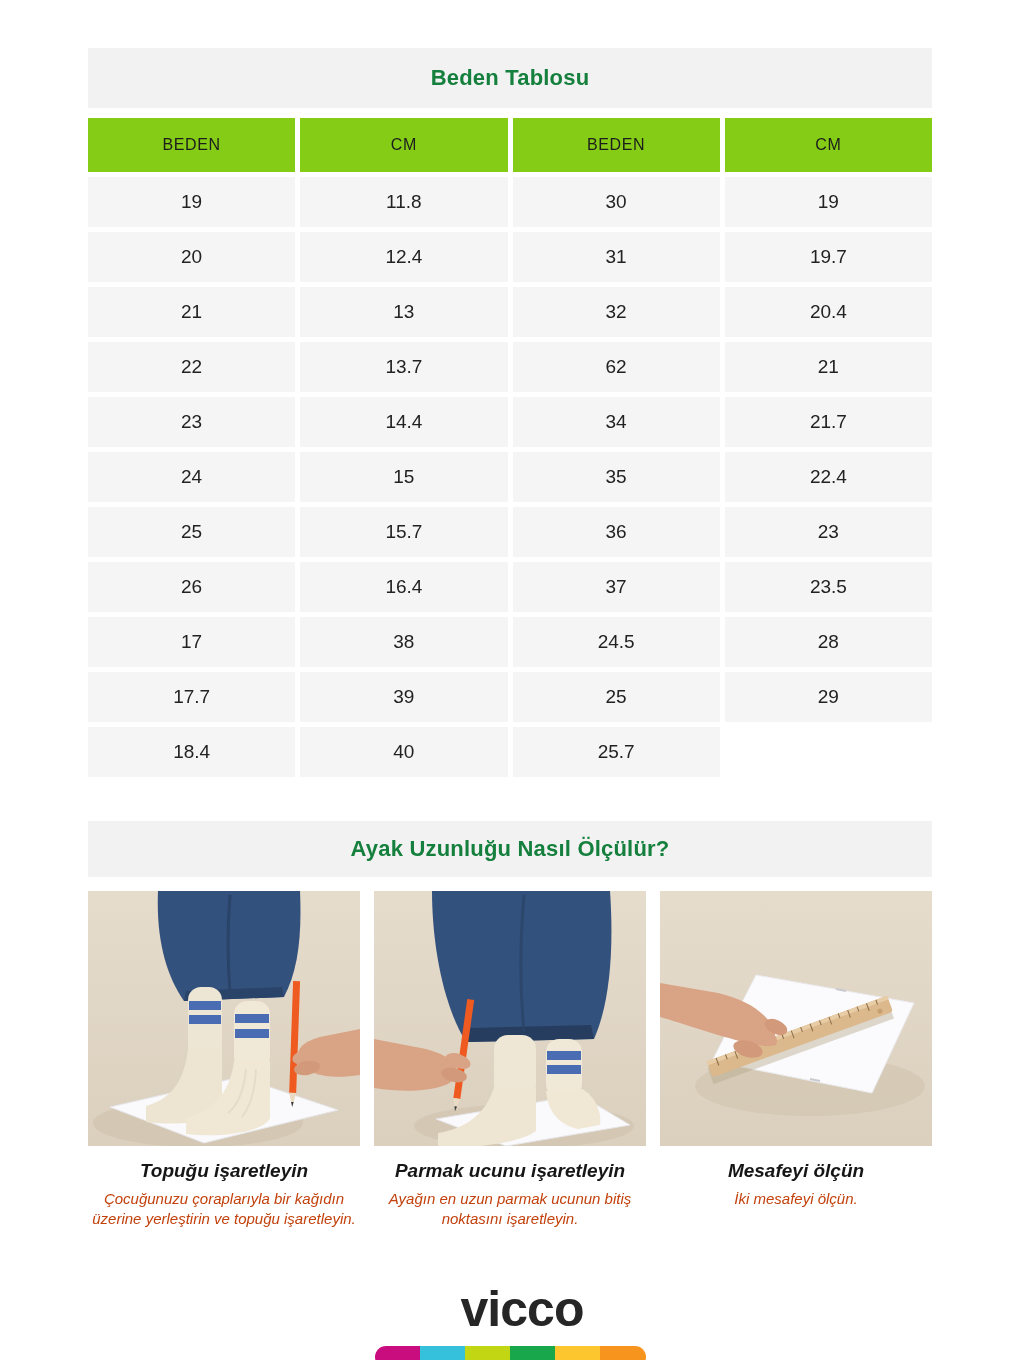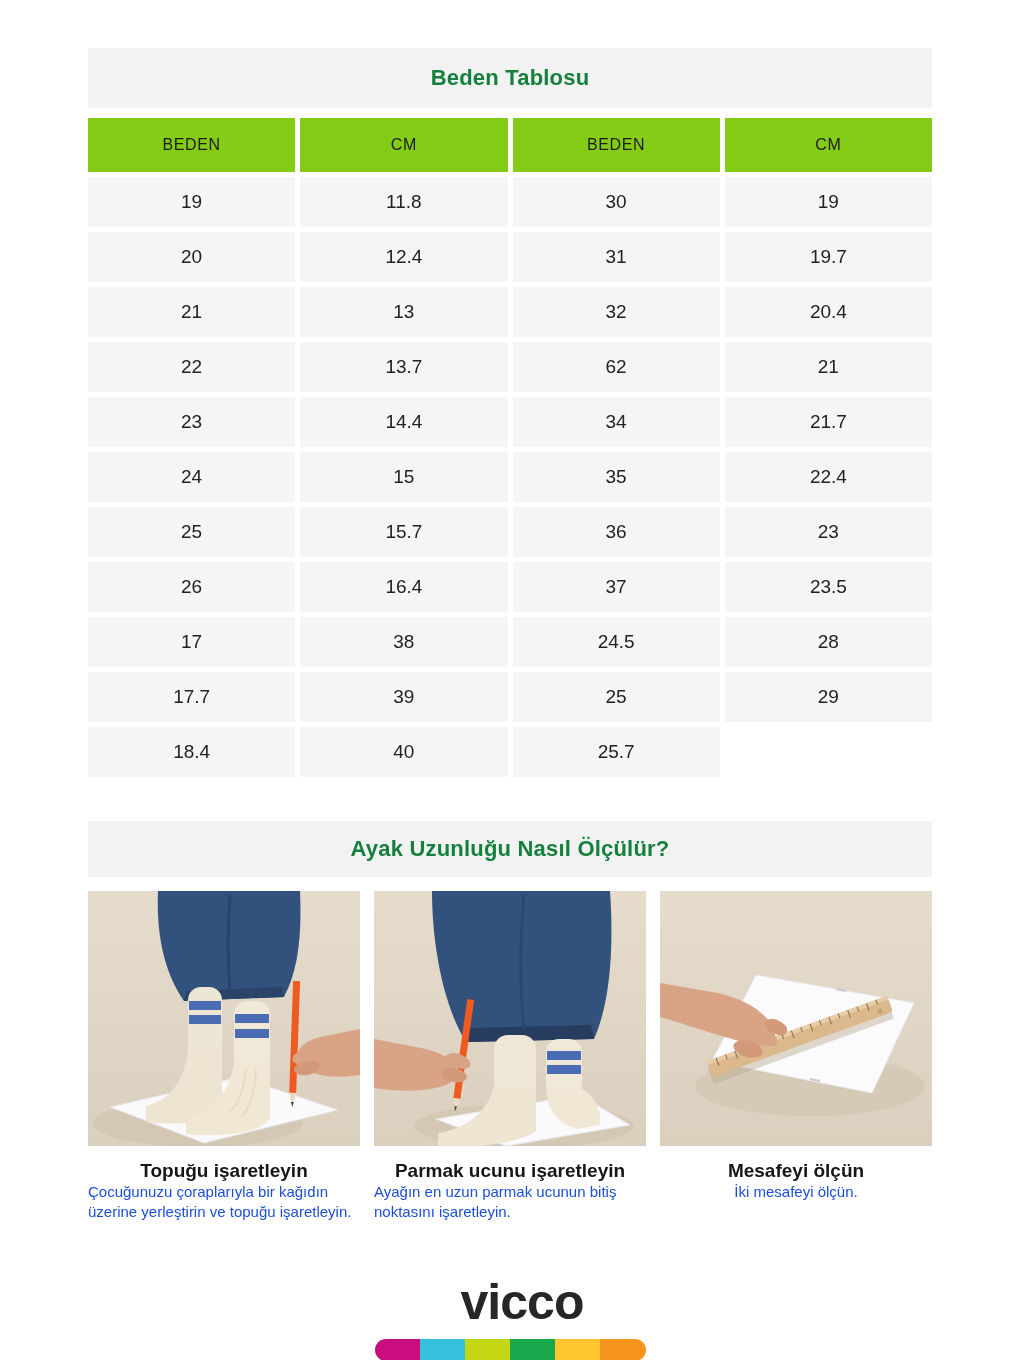--- a/index.html
+++ b/index.html
@@ -40,28 +40,29 @@
     height: 54px;
     font-size: 16px; color: #1d1d1d; letter-spacing: 0.6px;
   }
 
   .section-title-bar { margin-top: 44px; height: 56px; }
 
   .steps {
     margin-top: 14px;
     display: flex; justify-content: space-between;
   }
-  .step { width: 272px; display: flex; flex-direction: column; align-items: center; }
+  .step { width: 272px; display: flex; flex-direction: column; align-items: center; font-style: italic; }
   .photo { width: 272px; height: 255px; display: block; }
   .step h3 {
     margin-top: 14px;
     font-size: 19px; font-weight: 700; color: #161616; text-align: center;
   }
   .step p {
-    font-size: 15px; line-height: 1.35; color: #1d4ed8; text-align: left;
+    margin-top: 7px;
+    font-size: 15px; line-height: 1.35; color: #c2410c; text-align: center;
     max-width: 288px;
   }
 
   .footer { margin-top: 54px; display: flex; flex-direction: column; align-items: center; }
   .brand {
     font-size: 50px; font-weight: 800; color: #262626;
     letter-spacing: -1px; line-height: 1; margin-left: 24px;
   }
   .rainbow {
     margin-top: 12px;

